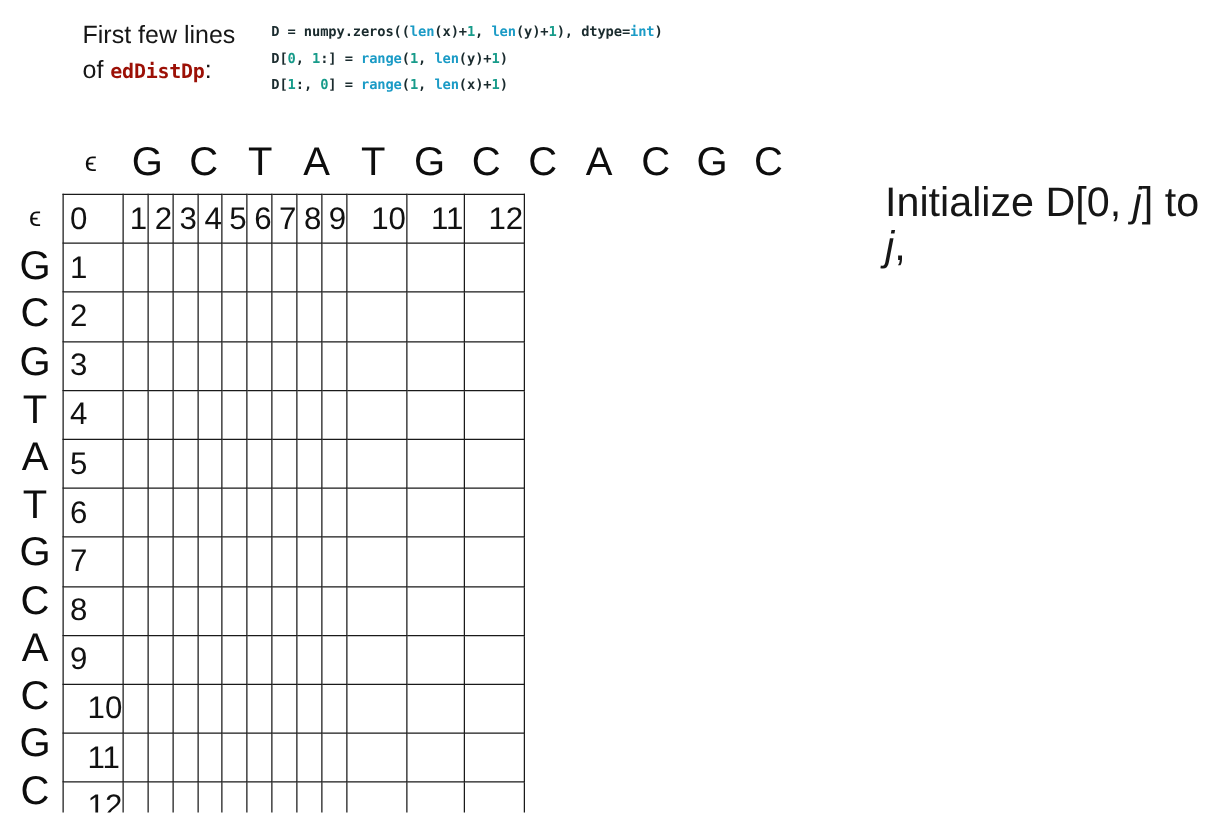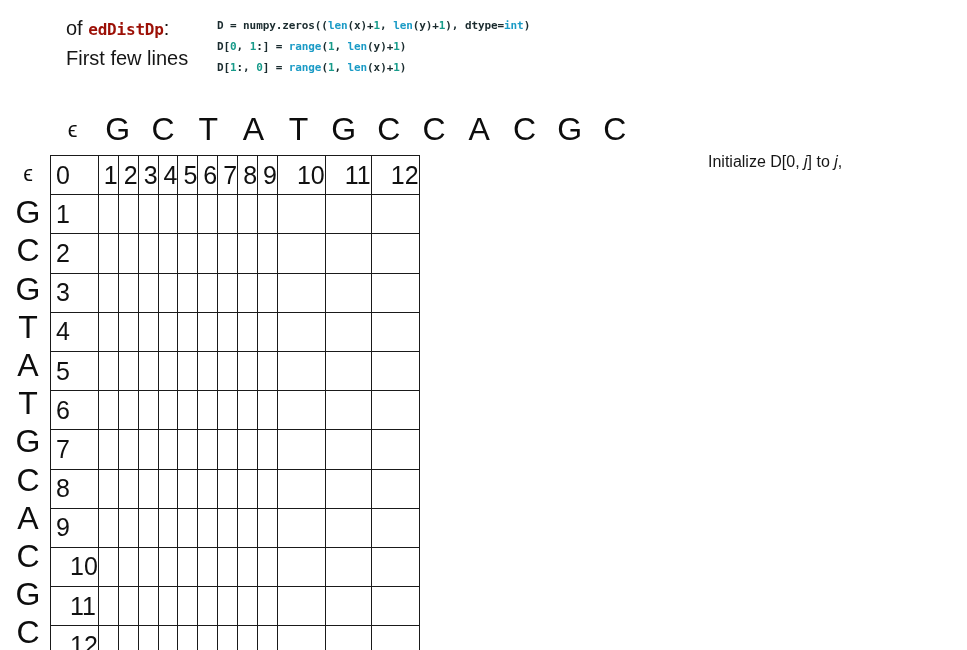--- a/index.html
+++ b/index.html
@@ -128,33 +128,33 @@
   #grid td.filled.wide {
     padding-left: 19px;
   }
 
   
   #annotation {
     position: absolute;
     left: 708px;
     top: 144px;
     width: 252px;
-    font-size: 16px;
+    font-size: 33px;
     line-height: 35px;
     color: #161616;
     font-family: "Liberation Sans", sans-serif;
   }
   #annotation i { font-style: italic; }
 </style>
 </head>
 <body>
 
 <div id="caption">
+  <div>First few lines</div>
   <div><span>of </span><span class="mono-red">edDistDp</span><span>:</span></div>
-  <div>First few lines</div>
 </div>
 
 <div id="code-block"><div><span class="tok-plain">D = numpy.zeros((</span><span class="tok-fn">len</span><span class="tok-plain">(x)+</span><span class="tok-num">1</span><span class="tok-plain">, </span><span class="tok-fn">len</span><span class="tok-plain">(y)+</span><span class="tok-num">1</span><span class="tok-plain">), dtype=</span><span class="tok-kw">int</span><span class="tok-plain">)</span></div><div><span class="tok-plain">D[</span><span class="tok-num">0</span><span class="tok-plain">, </span><span class="tok-num">1</span><span class="tok-plain">:] = </span><span class="tok-fn">range</span><span class="tok-plain">(</span><span class="tok-num">1</span><span class="tok-plain">, </span><span class="tok-fn">len</span><span class="tok-plain">(y)+</span><span class="tok-num">1</span><span class="tok-plain">)</span></div><div><span class="tok-plain">D[</span><span class="tok-num">1</span><span class="tok-plain">:, </span><span class="tok-num">0</span><span class="tok-plain">] = </span><span class="tok-fn">range</span><span class="tok-plain">(</span><span class="tok-num">1</span><span class="tok-plain">, </span><span class="tok-fn">len</span><span class="tok-plain">(x)+</span><span class="tok-num">1</span><span class="tok-plain">)</span></div></div>
 
 <div id="matrix-region">
   <div id="col-headers">
       <div class="colhead eps">ϵ</div>
       <div class="colhead">G</div>
       <div class="colhead">C</div>
       <div class="colhead">T</div>

